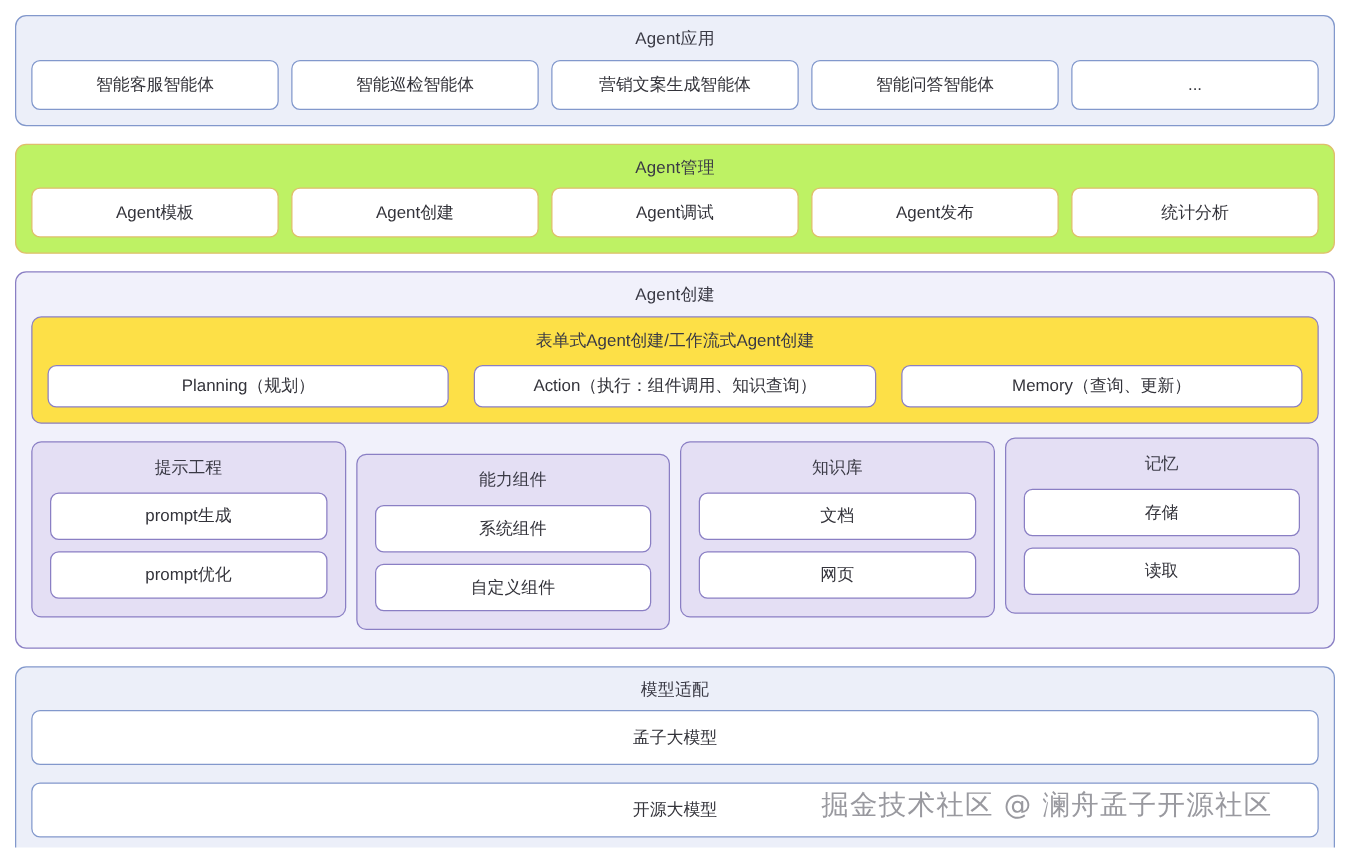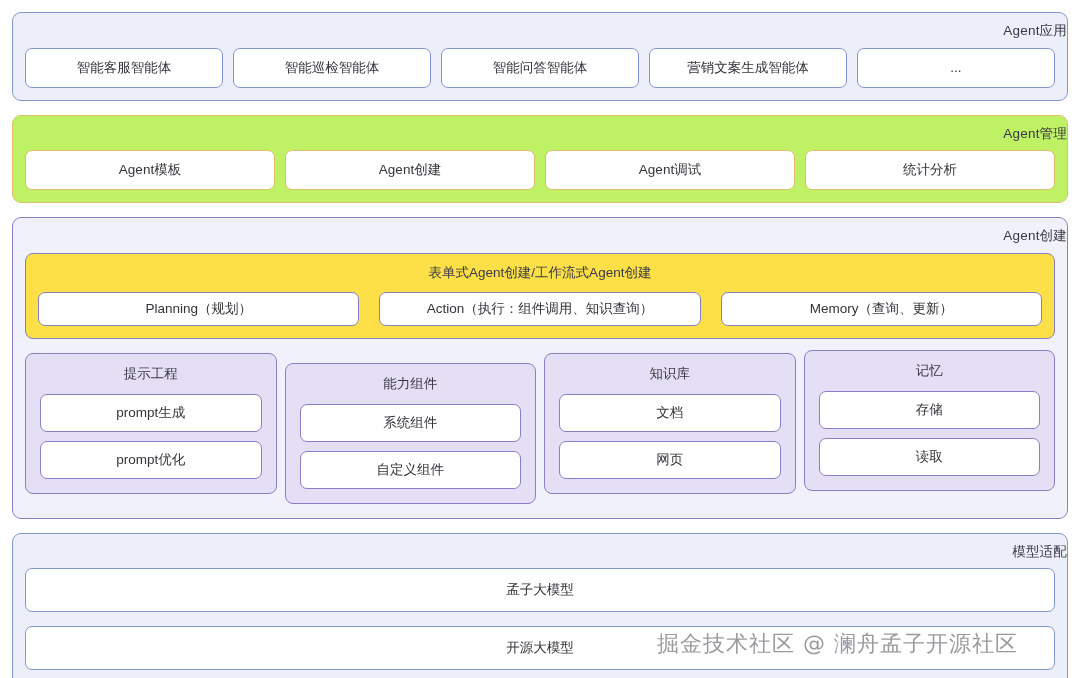--- a/index.html
+++ b/index.html
@@ -25,21 +25,21 @@
 
   
   .layer {
     box-sizing: border-box;
     border-radius: 9px;
     border: 1.6px solid #8fa6d4;
     position: relative;
     margin-bottom: 14px;
   }
   .layer-title {
-    text-align: right;
+    text-align: center;
     font-size: 13.5px;
     line-height: 1;
     padding-top: 11px;
     padding-bottom: 10px;
     color: #3a3a45;
     letter-spacing: .2px;
   }
   .row {
     display: flex;
     gap: 10px;
@@ -169,32 +169,33 @@
 </head>
 <body>
 
 <div class="canvas">
 
   <div class="layer blue">
     <div class="layer-title">Agent应用</div>
     <div class="row">
       <div class="cell">智能客服智能体</div>
       <div class="cell">智能巡检智能体</div>
+      <div class="cell">营销文案生成智能体</div>
       <div class="cell">智能问答智能体</div>
-      <div class="cell">营销文案生成智能体</div>
       <div class="cell">...</div>
     </div>
   </div>
 
   <div class="layer yellow">
     <div class="layer-title">Agent管理</div>
     <div class="row">
       <div class="cell">Agent模板</div>
       <div class="cell">Agent创建</div>
       <div class="cell">Agent调试</div>
+      <div class="cell">Agent发布</div>
       <div class="cell">统计分析</div>
     </div>
   </div>
 
   <div class="layer purple">
     <div class="layer-title">Agent创建</div>
 
     <div class="inner-panel">
       <div class="inner-panel-title">表单式Agent创建/工作流式Agent创建</div>
       <div class="row">

